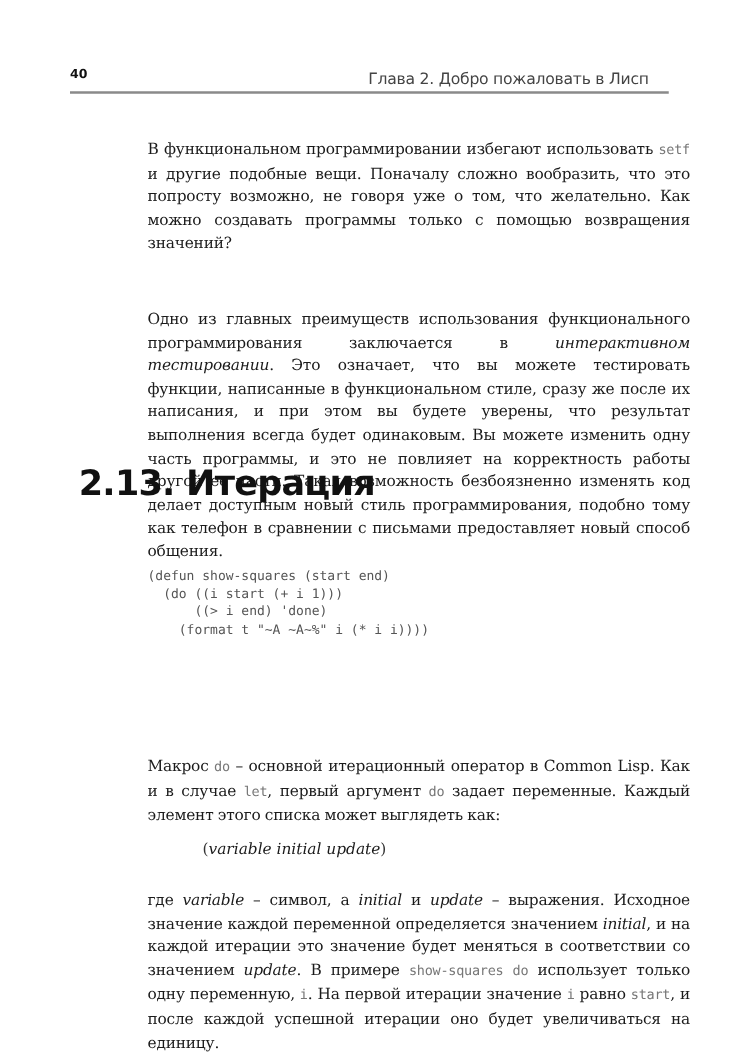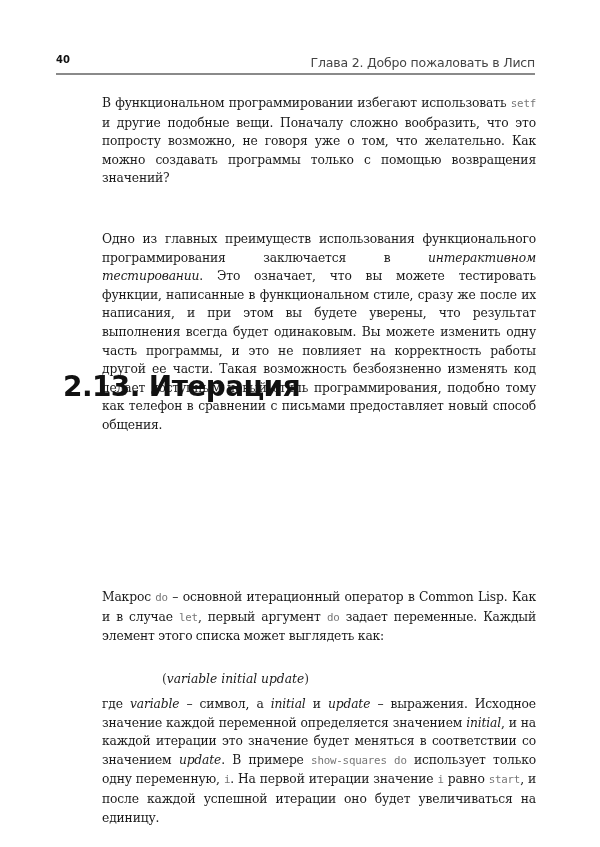--- a/index.html
+++ b/index.html
@@ -10,29 +10,29 @@
     position: absolute; left: 56px; top: 52px; width: 479px; height: 21px;
     border-bottom: 2px solid #8a8a8a;
     font-family: "DejaVu Sans", sans-serif;
   }
   .page-number {
     position: absolute; left: 0; top: 2px;
     font-size: 10px; font-weight: bold; color: #111;
     font-family: "DejaVu Sans", sans-serif;
   }
   .chapter-title {
-    position: absolute; right: 0; top: 3px;
+    position: absolute; right: 16px; top: 3px;
     font-size: 12.5px; color: #444;
     font-family: "DejaVu Sans", sans-serif; letter-spacing: -0.2px;
   }
 
   .body-text {
     position: absolute; left: 102px; width: 434px;
     font-family: "DejaVu Serif", serif; font-size: 12.3px; line-height: 18.6px;
-    color: #1a1a1a; text-align: justify; margin: 0;
+    color: #1a1a1a; text-align: justify; margin: 16px;
     hyphens: manual; letter-spacing: -0.15px; word-spacing: -0.3px;
   }
   .code-inline {
     font-family: "DejaVu Sans Mono", monospace; font-size: 10.8px; color: #777;
     letter-spacing: -0.2px;
   }
   .em { font-style: italic; }
 
   .section-heading {
     position: absolute; left: 63px; top: 370px;
@@ -63,20 +63,24 @@
   </div>
 
   <p class="body-text" style="top:94px;"><span>В функциональном программировании избегают использовать </span><span class="code-inline">setf</span><span> и другие подобные вещи. Поначалу сложно вообразить, что это попросту возможно, не говоря уже о том, что желательно. Как можно создавать программы только с помощью возвращения значений?</span></p>
 
 
   <p class="body-text" style="top:230px;"><span>Одно из главных преимуществ использования функционального про­граммирования заключается в </span><span class="em">интерактивном тестировании</span><span>. Это означает, что вы можете тестировать функции, написанные в функцио­нальном стиле, сразу же после их написания, и при этом вы будете уве­рены, что результат выполнения всегда будет одинаковым. Вы можете изменить одну часть программы, и это не повлияет на корректность ра­боты другой ее части. Такая возможность безбоязненно изменять код делает доступным новый стиль программирования, подобно тому как телефон в сравнении с письмами предоставляет новый способ общения.</span></p>
 
   <h2 class="section-heading">2.13. Итерация</h2>
 
 
+  <pre class="code-block" style="top:454px;">(defun show-squares (start end)
+  (do ((i start (+ i 1)))
+      ((&gt; i end) 'done)
+    (format t "~A ~A~%" i (* i i))))</pre>
 
 
 
   <p class="body-text" style="top:588px;"><span>Макрос </span><span class="code-inline">do</span><span> – основной итерационный оператор в Common Lisp. Как и в случае </span><span class="code-inline">let</span><span>, первый аргумент </span><span class="code-inline">do</span><span> задает переменные. Каждый элемент этого списка может выглядеть как:</span></p>
 
   <div class="formula"><span class="paren">(</span><span class="em">variable initial update</span><span class="paren">)</span></div>
 
   <p class="body-text" style="top:695px;"><span>где </span><span class="em">variable</span><span> – символ, а </span><span class="em">initial</span><span> и </span><span class="em">update</span><span> – выражения. Исходное значе­ние каждой переменной определяется значением </span><span class="em">initial</span><span>, и на каждой итерации это значение будет меняться в соответствии со значением </span><span class="em">update</span><span>. В примере </span><span class="code-inline">show-squares</span><span> </span><span class="code-inline">do</span><span> использует только одну переменную, </span><span class="code-inline">i</span><span>. На первой итерации значение </span><span class="code-inline">i</span><span> равно </span><span class="code-inline">start</span><span>, и после каждой успешной итерации оно будет увеличиваться на единицу.</span></p>
 
 </div>

